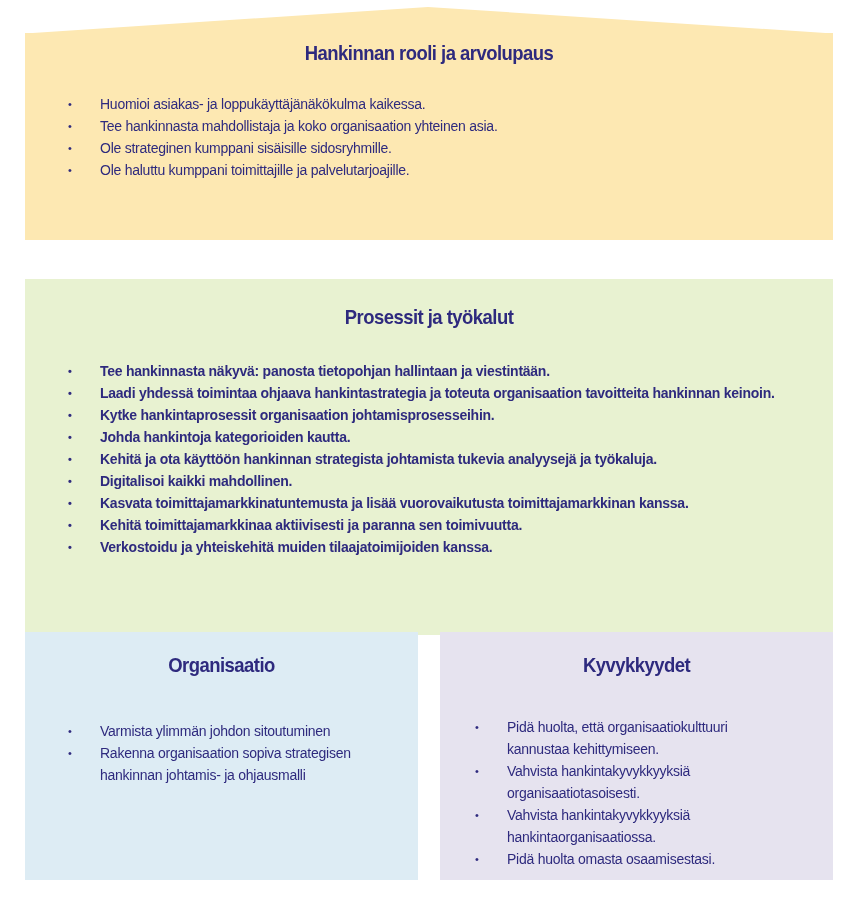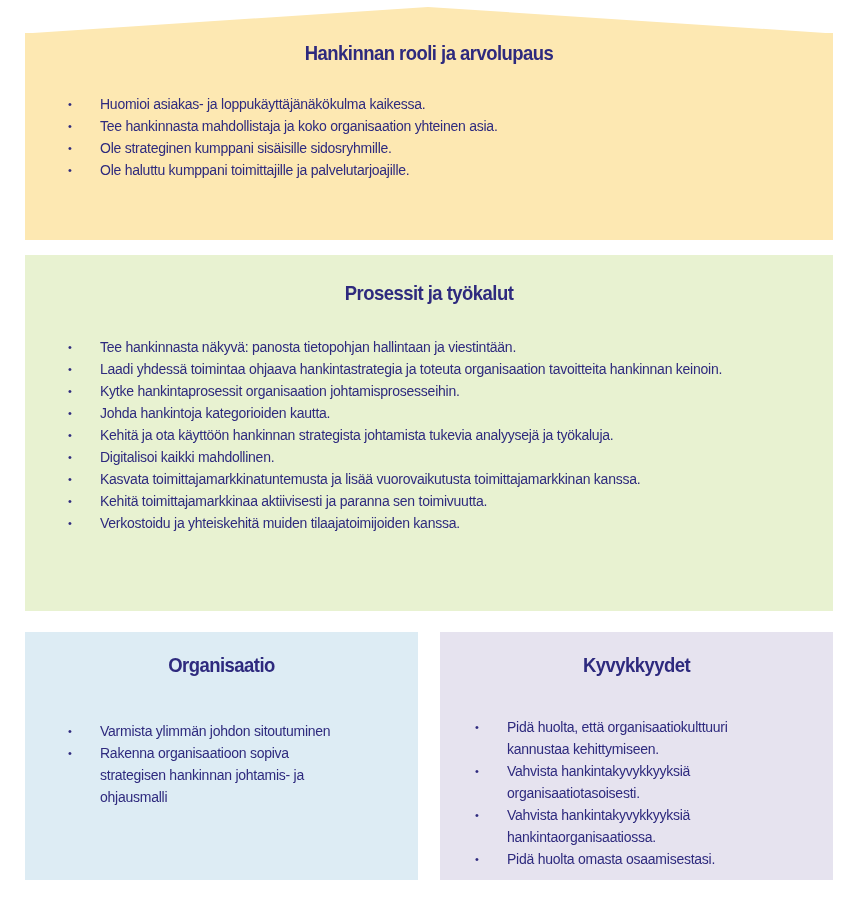--- a/index.html
+++ b/index.html
@@ -16,21 +16,21 @@
            font-size: 21px; letter-spacing: -0.6px; color: #2E2A7E;
            transform: scaleX(0.88); }
   ul.items { position: absolute; margin: 0; padding: 0; list-style: none; }
   ul.items li { position: relative; padding-left: 32px; font-size: 14px;
                 line-height: 22px; letter-spacing: -0.25px; color: #2E2A7E; }
   ul.items li::before { content: "\2022"; position: absolute; left: 0; top: 0;
                         font-size: 11px; color: #2E2A7E; }
   .yellow .title { top: 8px; }
   .yellow ul.items { left: 43px; top: 60px; right: 10px; }
   .green .title { top: 26px; }
-  .green ul.items { left: 43px; top: 81px; right: 10px; }
+  .green ul.items { left: 43px; top: 81px; right: 10px; font-weight: bold; }
   .blue .title { top: 21px; }
   .blue ul.items { left: 43px; top: 88px; width: 290px; }
   .purple .title { top: 21px; }
   .purple ul.items { left: 35px; top: 84px; width: 300px; }
 </style>
 </head>
 <body style="color: rgb(46, 42, 126);">
 
 <svg class="roof" viewBox="0 0 850 34" width="850" height="34">
   <polygon points="25,33.5 428,7 833,33.5" fill="#FDE8B2"></polygon>
@@ -39,40 +39,40 @@
 <section class="panel yellow" style="background: rgb(253, 232, 178);">
   <h2 class="title">Hankinnan rooli ja arvolupaus</h2>
   <ul class="items">
     <li>Huomioi asiakas- ja loppukäyttäjänäkökulma kaikessa.</li>
     <li>Tee hankinnasta mahdollistaja ja koko organisaation yhteinen asia.</li>
     <li>Ole strateginen kumppani sisäisille sidosryhmille.</li>
     <li>Ole haluttu kumppani toimittajille ja palvelutarjoajille.</li>
   </ul>
 </section>
 
-<section class="panel green" style="background: rgb(232, 242, 209);">
+<section class="panel green" style="background: rgb(232, 242, 209); margin-top: 24px;">
   <h2 class="title">Prosessit ja työkalut</h2>
   <ul class="items">
     <li>Tee hankinnasta näkyvä: panosta tietopohjan hallintaan ja viestintään.</li>
     <li>Laadi yhdessä toimintaa ohjaava hankintastrategia ja toteuta organisaation tavoitteita hankinnan keinoin.</li>
     <li>Kytke hankintaprosessit organisaation johtamisprosesseihin.</li>
     <li>Johda hankintoja kategorioiden kautta.</li>
     <li>Kehitä ja ota käyttöön hankinnan strategista johtamista tukevia analyysejä ja työkaluja.</li>
     <li>Digitalisoi kaikki mahdollinen.</li>
     <li>Kasvata toimittajamarkkinatuntemusta ja lisää vuorovaikutusta toimittajamarkkinan kanssa.</li>
     <li>Kehitä toimittajamarkkinaa aktiivisesti ja paranna sen toimivuutta.</li>
     <li>Verkostoidu ja yhteiskehitä muiden tilaajatoimijoiden kanssa.</li>
   </ul>
 </section>
 
 <section class="panel blue" style="background: rgb(221, 236, 244);">
   <h2 class="title">Organisaatio</h2>
   <ul class="items">
     <li>Varmista ylimmän johdon sitoutuminen</li>
-    <li>Rakenna organisaatioon sopiva strategisen hankinnan johtamis- ja ohjausmalli</li>
+    <li>Rakenna organisaation sopiva strategisen hankinnan johtamis- ja ohjausmalli</li>
   </ul>
 </section>
 
 <section class="panel purple" style="background: rgb(230, 227, 239);">
   <h2 class="title">Kyvykkyydet</h2>
   <ul class="items">
     <li>Pidä huolta, että organisaatiokulttuuri kannustaa kehittymiseen.</li>
     <li>Vahvista hankintakyvykkyyksiä organisaatiotasoisesti.</li>
     <li>Vahvista hankintakyvykkyyksiä hankintaorganisaatiossa.</li>
     <li>Pidä huolta omasta osaamisestasi.</li>

